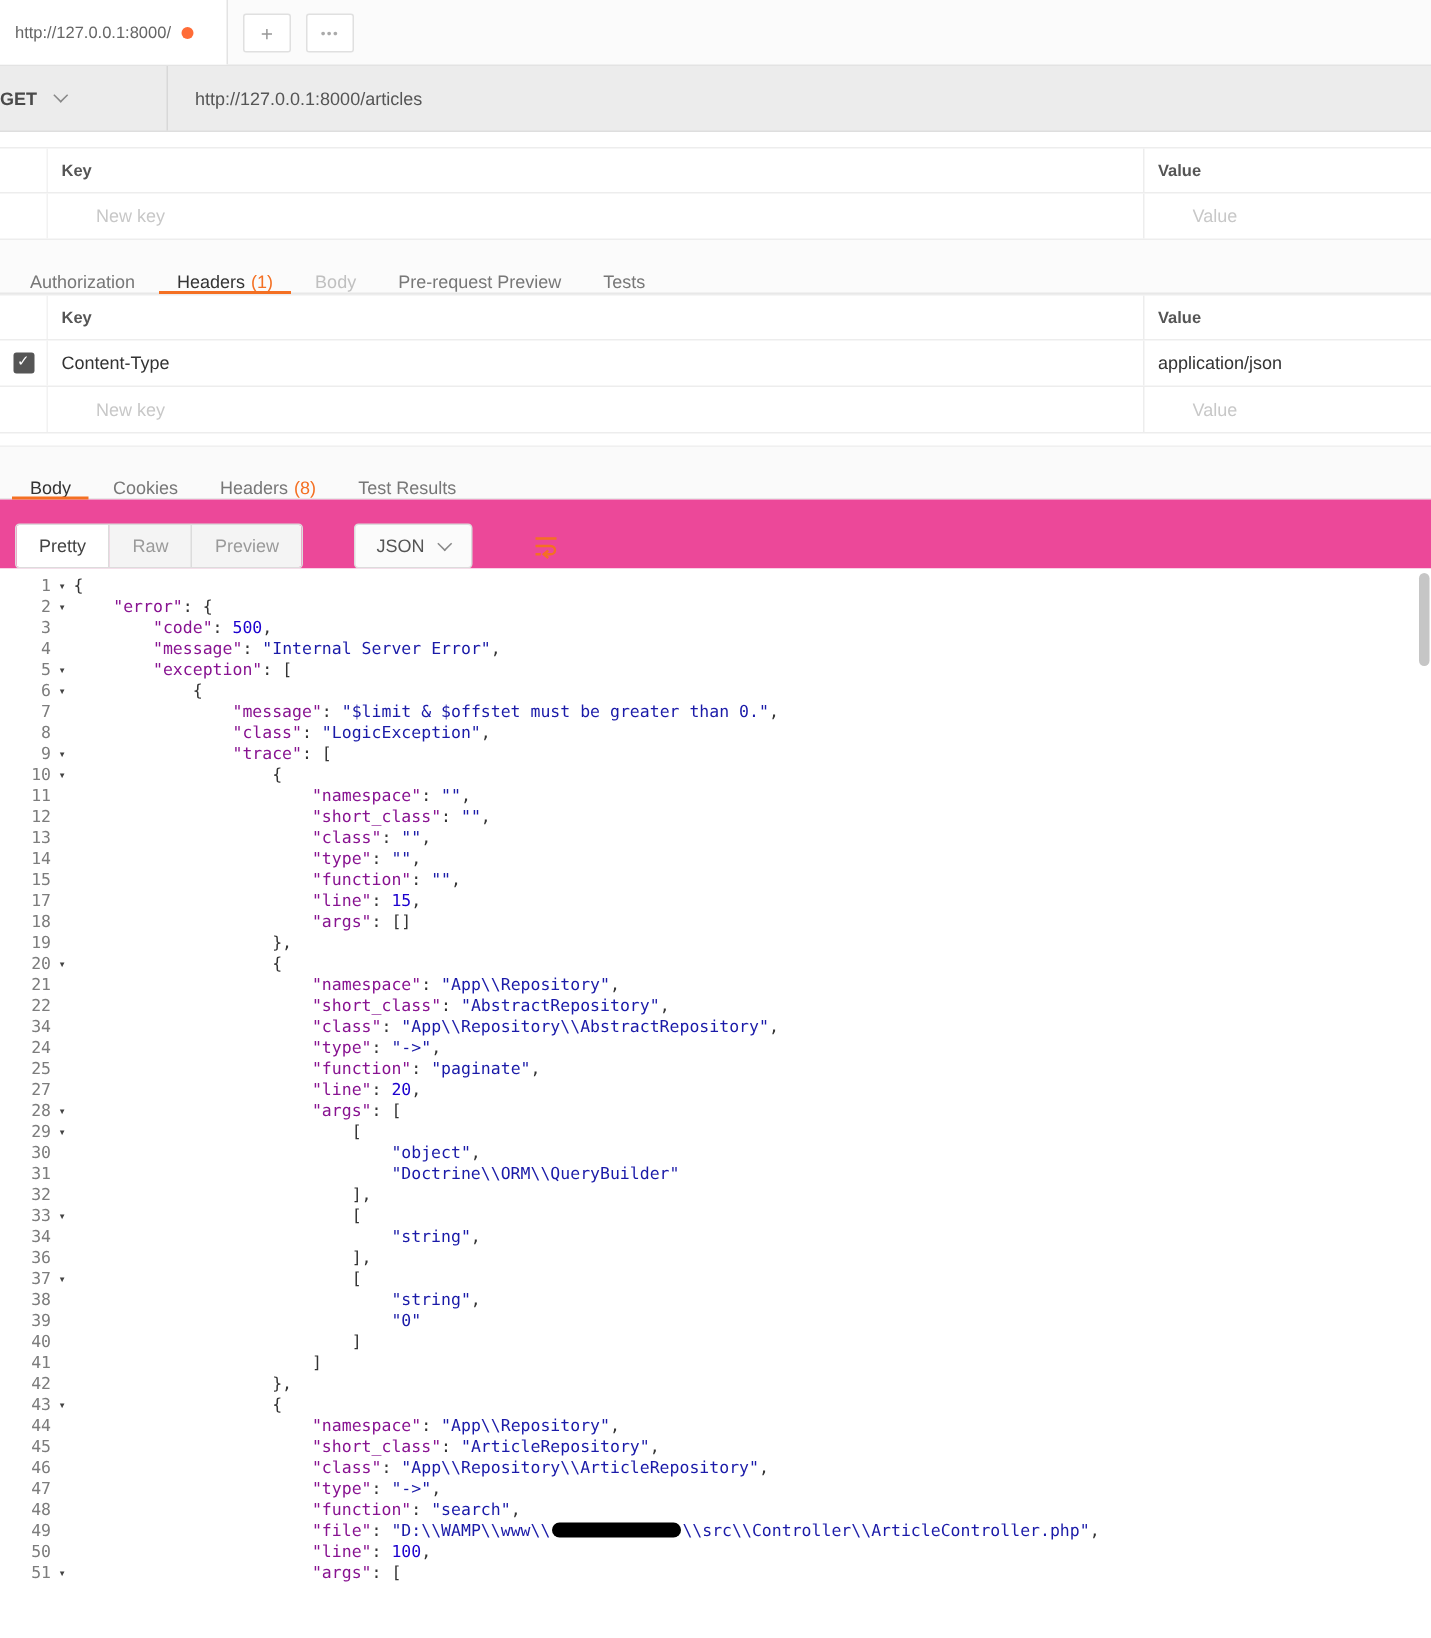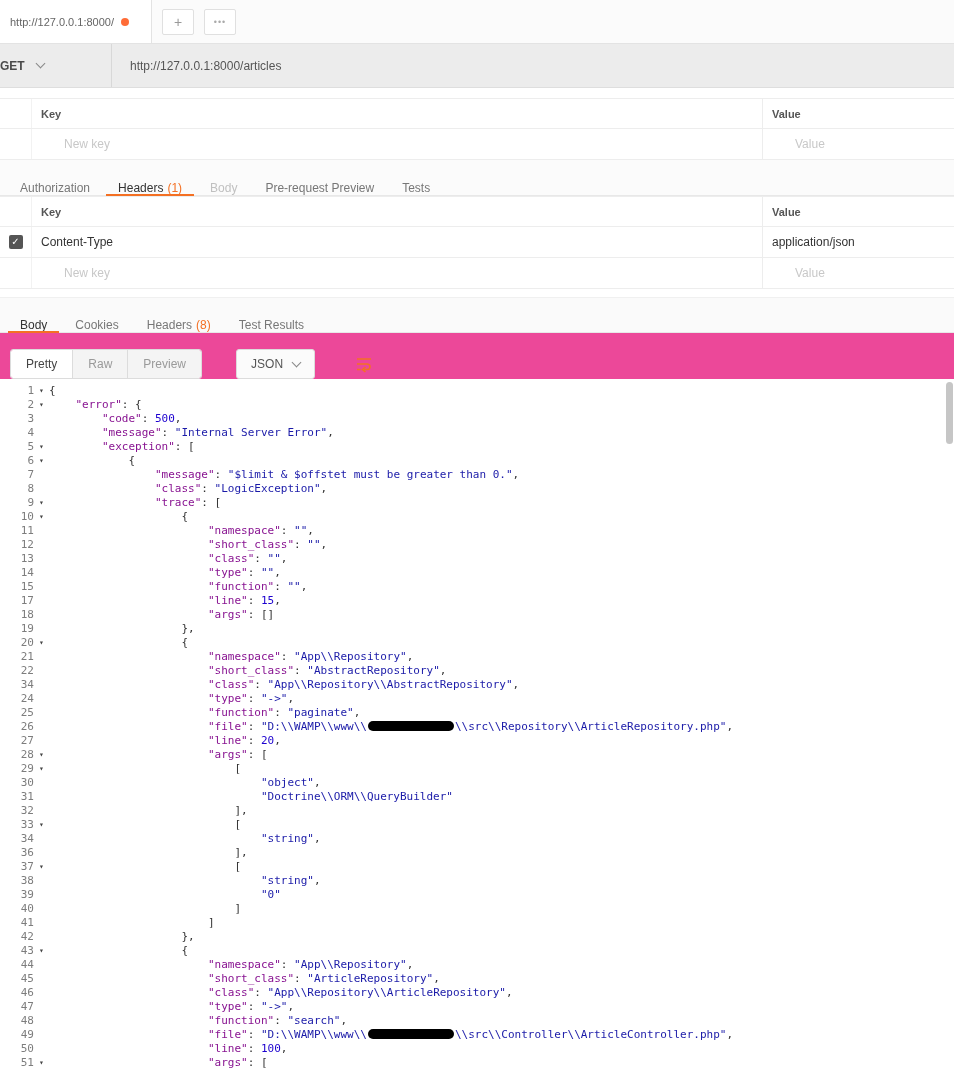--- a/index.html
+++ b/index.html
@@ -220,21 +220,20 @@
       <div class="code-line"><span class="ln">15</span><span class="fold"></span><span class="ccontent"><span class="t-p">                        </span><span class="t-k">"function"</span><span class="t-p">: </span><span class="t-s">""</span><span class="t-p">,</span></span></div>
       <div class="code-line"><span class="ln">17</span><span class="fold"></span><span class="ccontent"><span class="t-p">                        </span><span class="t-k">"line"</span><span class="t-p">: </span><span class="t-n">15</span><span class="t-p">,</span></span></div>
       <div class="code-line"><span class="ln">18</span><span class="fold"></span><span class="ccontent"><span class="t-p">                        </span><span class="t-k">"args"</span><span class="t-p">: []</span></span></div>
       <div class="code-line"><span class="ln">19</span><span class="fold"></span><span class="ccontent"><span class="t-p">                    },</span></span></div>
       <div class="code-line"><span class="ln">20</span><span class="fold">▾</span><span class="ccontent"><span class="t-p">                    {</span></span></div>
       <div class="code-line"><span class="ln">21</span><span class="fold"></span><span class="ccontent"><span class="t-p">                        </span><span class="t-k">"namespace"</span><span class="t-p">: </span><span class="t-s">"App\\Repository"</span><span class="t-p">,</span></span></div>
       <div class="code-line"><span class="ln">22</span><span class="fold"></span><span class="ccontent"><span class="t-p">                        </span><span class="t-k">"short_class"</span><span class="t-p">: </span><span class="t-s">"AbstractRepository"</span><span class="t-p">,</span></span></div>
       <div class="code-line"><span class="ln">34</span><span class="fold"></span><span class="ccontent"><span class="t-p">                        </span><span class="t-k">"class"</span><span class="t-p">: </span><span class="t-s">"App\\Repository\\AbstractRepository"</span><span class="t-p">,</span></span></div>
       <div class="code-line"><span class="ln">24</span><span class="fold"></span><span class="ccontent"><span class="t-p">                        </span><span class="t-k">"type"</span><span class="t-p">: </span><span class="t-s">"-&gt;"</span><span class="t-p">,</span></span></div>
       <div class="code-line"><span class="ln">25</span><span class="fold"></span><span class="ccontent"><span class="t-p">                        </span><span class="t-k">"function"</span><span class="t-p">: </span><span class="t-s">"paginate"</span><span class="t-p">,</span></span></div>
-      <div class="code-line"><span class="ln">26</span><span class="fold"></span><span class="ccontent"><span class="t-p">                        </span><span class="t-k">"file"</span><span class="t-p">: </span><span class="t-s">"D:\\WAMP\\www\\</span><span class="t-r"></span><span class="t-s">\\src\\Repository\\ArticleRepository.php"</span><span class="t-p">,</span></span></div>
       <div class="code-line"><span class="ln">27</span><span class="fold"></span><span class="ccontent"><span class="t-p">                        </span><span class="t-k">"line"</span><span class="t-p">: </span><span class="t-n">20</span><span class="t-p">,</span></span></div>
       <div class="code-line"><span class="ln">28</span><span class="fold">▾</span><span class="ccontent"><span class="t-p">                        </span><span class="t-k">"args"</span><span class="t-p">: [</span></span></div>
       <div class="code-line"><span class="ln">29</span><span class="fold">▾</span><span class="ccontent"><span class="t-p">                            [</span></span></div>
       <div class="code-line"><span class="ln">30</span><span class="fold"></span><span class="ccontent"><span class="t-p">                                </span><span class="t-s">"object"</span><span class="t-p">,</span></span></div>
       <div class="code-line"><span class="ln">31</span><span class="fold"></span><span class="ccontent"><span class="t-p">                                </span><span class="t-s">"Doctrine\\ORM\\QueryBuilder"</span></span></div>
       <div class="code-line"><span class="ln">32</span><span class="fold"></span><span class="ccontent"><span class="t-p">                            ],</span></span></div>
       <div class="code-line"><span class="ln">33</span><span class="fold">▾</span><span class="ccontent"><span class="t-p">                            [</span></span></div>
       <div class="code-line"><span class="ln">34</span><span class="fold"></span><span class="ccontent"><span class="t-p">                                </span><span class="t-s">"string"</span><span class="t-p">,</span></span></div>
       <div class="code-line"><span class="ln">36</span><span class="fold"></span><span class="ccontent"><span class="t-p">                            ],</span></span></div>
       <div class="code-line"><span class="ln">37</span><span class="fold">▾</span><span class="ccontent"><span class="t-p">                            [</span></span></div>

